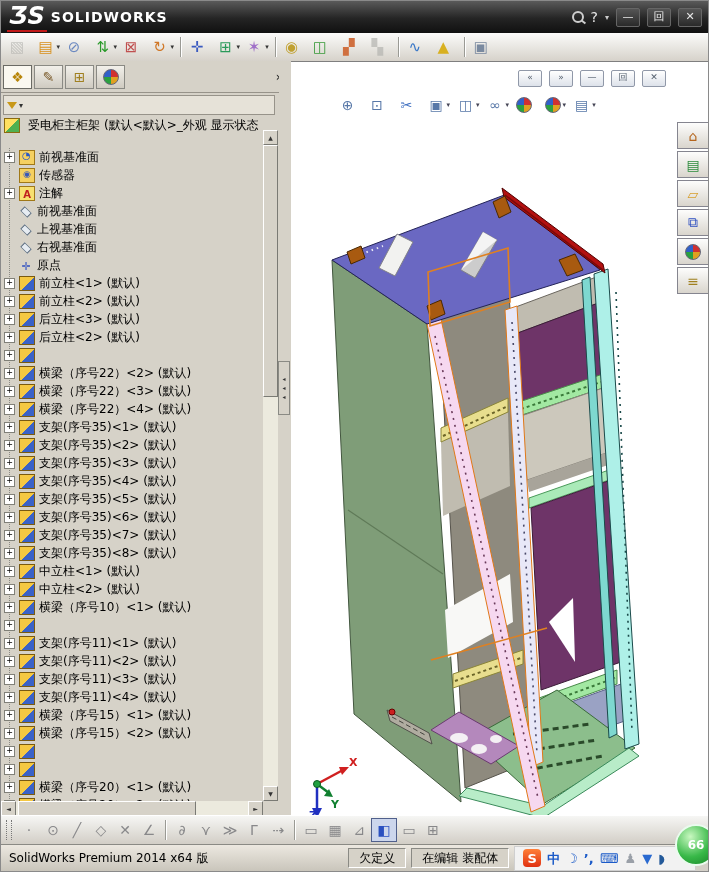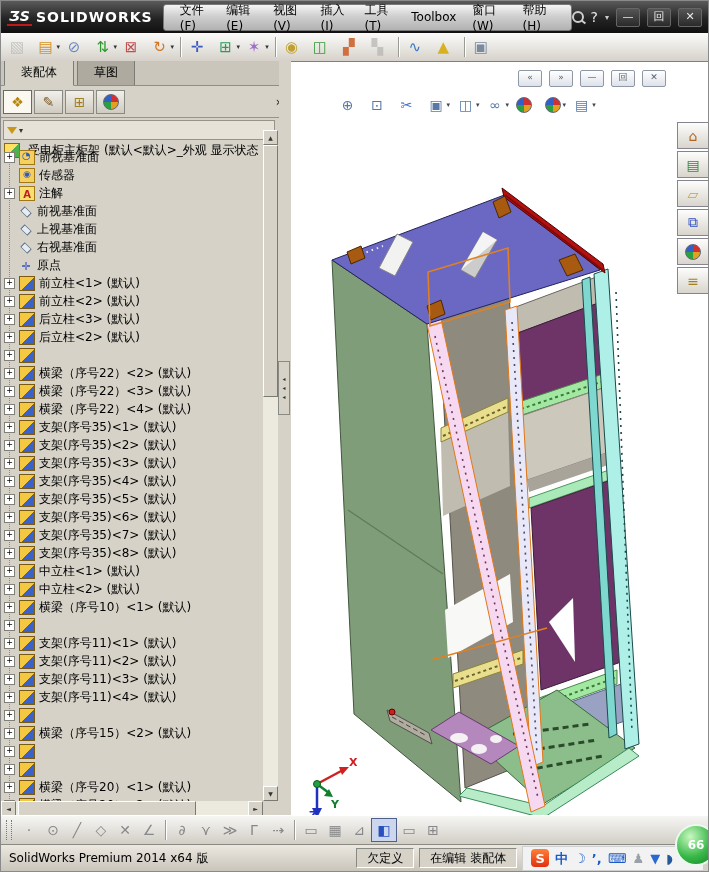--- a/index.html
+++ b/index.html
@@ -3,21 +3,21 @@
 <meta charset="utf-8">
 <style>
   html,body{margin:0;padding:0}
   body{width:709px;height:872px;position:relative;overflow:hidden;
        font-family:"DejaVu Sans",sans-serif;font-size:12px;background:#d4d0c8;
        border:1px solid #8a8a8a;box-sizing:border-box}
   
   .titlebar{position:absolute;top:0;left:0;right:0;height:32px;
     background:linear-gradient(#5a5a5a,#242424 55%,#101010);display:flex;align-items:center}
   .logo{display:flex;align-items:center;padding:0 10px 0 6px;color:#fff;white-space:nowrap}
-  .logo .zs{font-size:14px;font-weight:bold;font-style:italic;border-bottom:2px solid #c01818;padding:0 2px;margin-right:4px}
+  .logo .zs{font-size:24px;font-weight:bold;font-style:italic;border-bottom:2px solid #c01818;padding:0 2px;margin-right:4px}
   .logo .nm{font-size:14px;font-weight:bold;letter-spacing:1px}
   .menubar{display:flex;align-items:center;height:25px;padding:0 8px;border:1px solid #777;border-radius:3px;
     background:linear-gradient(#f4f4f4,#cfcfcf 45%,#b2b2b2)}
   .menu-item{padding:3px 8px;color:#000;cursor:default}
   .tb-right{margin-left:auto;display:flex;align-items:center;gap:7px;padding-right:6px;color:#ddd}
   .mag{width:8px;height:8px;border:2px solid #cecece;border-radius:50%;position:relative;display:inline-block}
   .mag::after{content:"";position:absolute;left:7px;top:8px;width:5px;height:2px;background:#cecece;transform:rotate(40deg)}
   .helpq{font-size:14px;color:#e8e8e8}
   .ddw{font-size:8px;color:#ccc}
   .wbtn{width:22px;height:17px;text-align:center;line-height:16px;color:#e8e8e8;font-size:11px;
@@ -95,52 +95,41 @@
   .model{position:absolute;inset:0}
   
   .sketchbar{position:absolute;left:0;right:0;bottom:26px;height:28px;display:flex;align-items:center;
     background:linear-gradient(#f6f6f4,#d2cec6);border-top:1px solid #fff;border-bottom:1px solid #94948e;padding-left:3px}
   .grip{width:4px;height:20px;border-left:1px dotted #777;border-right:1px dotted #777;margin:0 5px 0 2px}
   .ski{width:24px;height:22px;display:flex;align-items:center;justify-content:center;font-size:14px;color:#88888a}
   .ski .g{line-height:1}
   .ski.sep{width:1px;height:20px;background:#9a9a94;box-shadow:1px 0 0 #fff;margin:0 4px}
   .ski.pressed{border:1px solid #50608c;background:#ccd6ec;color:#2040a0}
   
-  .statusbar{position:absolute;left:0;right:4px;bottom:0;height:26px;background:linear-gradient(#ece8e0,#c9c5bb);
+  .statusbar{position:absolute;left:0;right:12px;bottom:0;height:26px;background:linear-gradient(#ece8e0,#c9c5bb);
     border-top:1px solid #8a8a84;display:flex;align-items:center}
   .sb-text{flex:1;padding:0 8px;color:#000}
   .sb-cell{border:1px solid;border-color:#8a8a84 #fff #fff #8a8a84;height:18px;display:flex;align-items:center;
     padding:0 10px;margin-right:5px;background:#d6d2c8}
   .tray{display:flex;align-items:center;gap:6px;height:23px;padding:0 30px 0 8px;background:#f2f2f2;border:1px solid #cfcfcf}
   .ti{font-size:13px;font-weight:bold;line-height:1}
   .sogou{width:18px;height:18px;border-radius:4px;background:linear-gradient(#ff8038,#e03010);color:#fff;font-weight:bold;
     font-style:italic;font-size:13px;display:flex;align-items:center;justify-content:center}
   .ball66{position:absolute;right:-9px;bottom:5px;width:38px;height:38px;border-radius:50%;z-index:9;
     background:radial-gradient(circle at 35% 28%,#c8f8c0,#38b848 55%,#148024);border:2px solid #eafbee;
     color:#fff;font-weight:bold;font-size:12px;display:flex;align-items:center;justify-content:center}
 </style>
 </head>
 <body>
 
 <div class="titlebar">
   <div class="logo">
     <span class="zs">ƷS</span>
     <span class="nm">SOLIDWORKS</span>
   </div>
-  <div class="menubar">
-
-  <span class="menu-item"><u class="g" style="text-decoration:none">文件(F)</u></span>
-      <span class="menu-item"><u class="g" style="text-decoration:none">编辑(E)</u></span>
-      <span class="menu-item"><u class="g" style="text-decoration:none">视图(V)</u></span>
-      <span class="menu-item"><u class="g" style="text-decoration:none">插入(I)</u></span>
-      <span class="menu-item"><u class="g" style="text-decoration:none">工具(T)</u></span>
-      <span class="menu-item"><u class="g" style="text-decoration:none">Toolbox</u></span>
-      <span class="menu-item"><u class="g" style="text-decoration:none">窗口(W)</u></span>
-      <span class="menu-item"><u class="g" style="text-decoration:none">帮助(H)</u></span>
-    </div>
   <div class="tb-right">
     <span class="mag"></span>
     <span class="helpq">?</span>
     <span class="ddw">▾</span>
     <span class="wbtn">—</span>
     <span class="wbtn">回</span>
     <span class="wbtn">✕</span>
   </div>
 </div>
 
@@ -210,24 +199,20 @@
       <b class="dd" style="visibility: hidden;">▾</b>
     </span>
     <span class="tbi sep"></span>
     <span class="tbi">
       <i class="g" style="font-style: normal; color: rgb(122, 138, 160);">▣</i>
       <b class="dd" style="visibility: hidden;">▾</b>
     </span>
   </div>
 
 <div class="left-panel">
-  <div class="cm-tabs">
-    <span class="cm-tab active">装配体</span>
-    <span class="cm-tab">草图</span>
-  </div>
   <div class="fm-bar">
     <span class="fm-bar-tabs" style="display:flex;gap:2px">
 
     <span class="fm-tab active">
           <i class="g" style="font-style: normal; color: rgb(184, 134, 11);">❖</i>
         </span>
         <span class="fm-tab">
           <i class="g" style="font-style: normal; color: rgb(122, 90, 42);">✎</i>
         </span>
         <span class="fm-tab">
@@ -401,20 +386,21 @@
           <span class="tlabel">支架(序号11)&lt;3&gt; (默认)</span>
         </div>
         <div class="trow">
           <span class="exp">+</span>
           <span class="tic ic-part"></span>
           <span class="tlabel">支架(序号11)&lt;4&gt; (默认)</span>
         </div>
         <div class="trow">
           <span class="exp">+</span>
           <span class="tic ic-part"></span>
+          <span class="tlabel">横梁（序号15）&lt;1&gt; (默认)</span>
         </div>
         <div class="trow">
           <span class="exp">+</span>
           <span class="tic ic-part"></span>
           <span class="tlabel">横梁（序号15）&lt;2&gt; (默认)</span>
         </div>
         <div class="trow">
           <span class="exp">+</span>
           <span class="tic ic-part"></span>
         </div>

